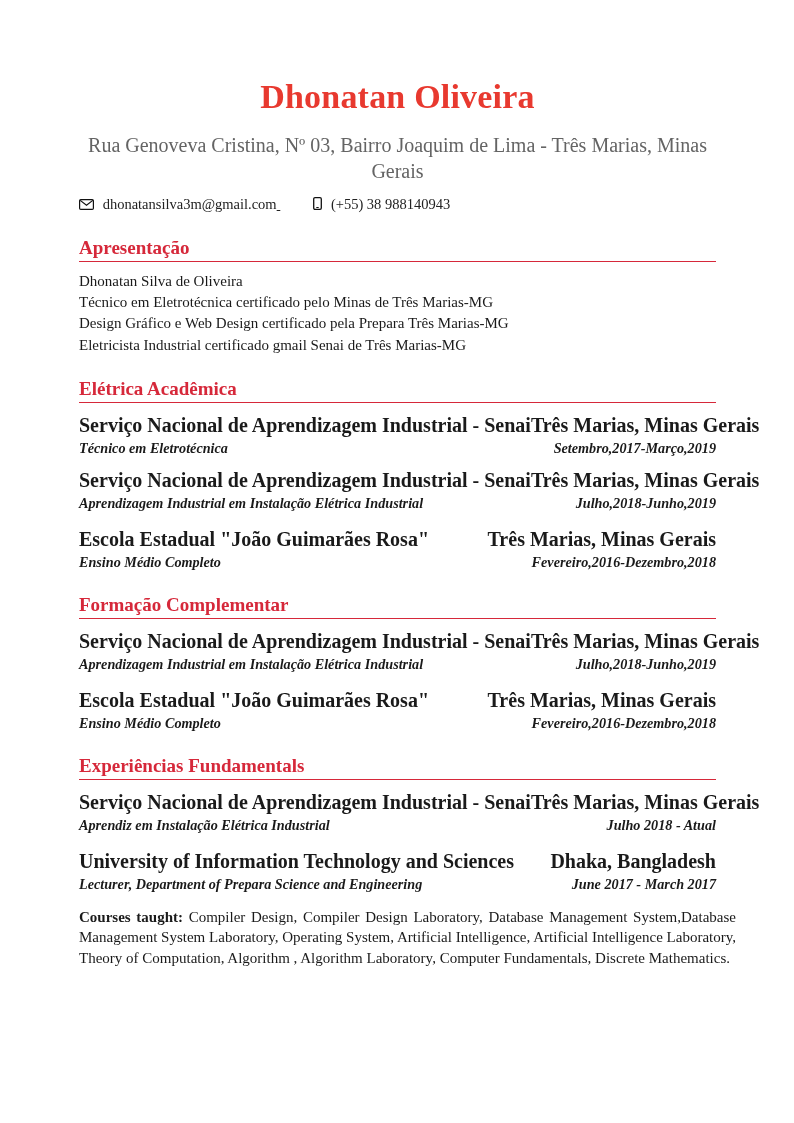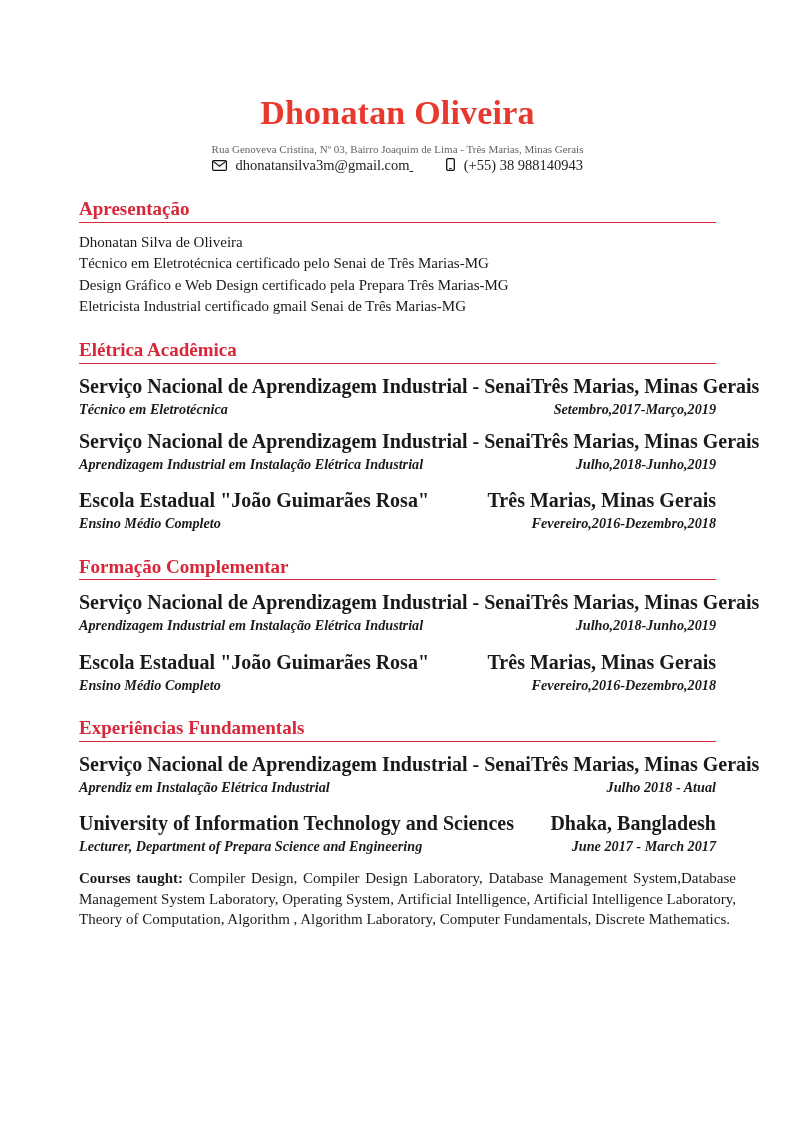--- a/index.html
+++ b/index.html
@@ -18,47 +18,47 @@
   .page {
     width: 794px;
     height: 1123px;
     box-sizing: border-box;
     padding: 0;
     position: relative;
   }
   .content {
     position: absolute;
     left: 79px;
-    top: 16px;
+    top: 0;
     width: 637px;
   }
 
   
   .cv-name {
     text-align: center;
     color: #e8392f;
     font-size: 34px;
     font-weight: bold;
     letter-spacing: 0.2px;
     margin: 0;
     padding-top: 80px;
     line-height: 1.0;
     font-family: "Liberation Serif", "DejaVu Serif", serif;
   }
   .cv-address {
     text-align: center;
     color: #646464;
-    font-size: 11px;
-    margin-top: 12px;
+    font-size: 20px;
+    margin-top: 18px;
     line-height: 1.3;
   }
   .cv-contact {
-    text-align: center;
     font-size: 14.5px;
     color: #222;
+    margin-top: 11px;
     line-height: 1.3;
     text-decoration: underline;
   }
   .contact-item {
     display: inline-block;
     white-space: nowrap;
   }
   .contact-item + .contact-item {
     margin-left: 33px;
   }
@@ -157,21 +157,21 @@
           <span class="contact-text">(+55) 38 988140943</span>
         </span>
       </div>
     </div>
 
     <div class="section">
       <div class="section-title">Apresentação</div>
       <hr class="section-rule">
       <div class="plain-lines">
         <div>Dhonatan Silva de Oliveira</div>
-        <div>Técnico em Eletrotécnica certificado pelo Senai de Três Marias-MG</div>
+        <div>Técnico em Eletrotécnica certificado pelo Minas de Três Marias-MG</div>
         <div>Design Gráfico e Web Design certificado pela Prepara Três Marias-MG</div>
         <div>Eletricista Industrial certificado gmail Senai de Três Marias-MG</div>
       </div>
     </div>
 
     <div class="section">
       <div class="section-title">Elétrica Acadêmica</div>
       <hr class="section-rule">
 
       <div class="entry">

